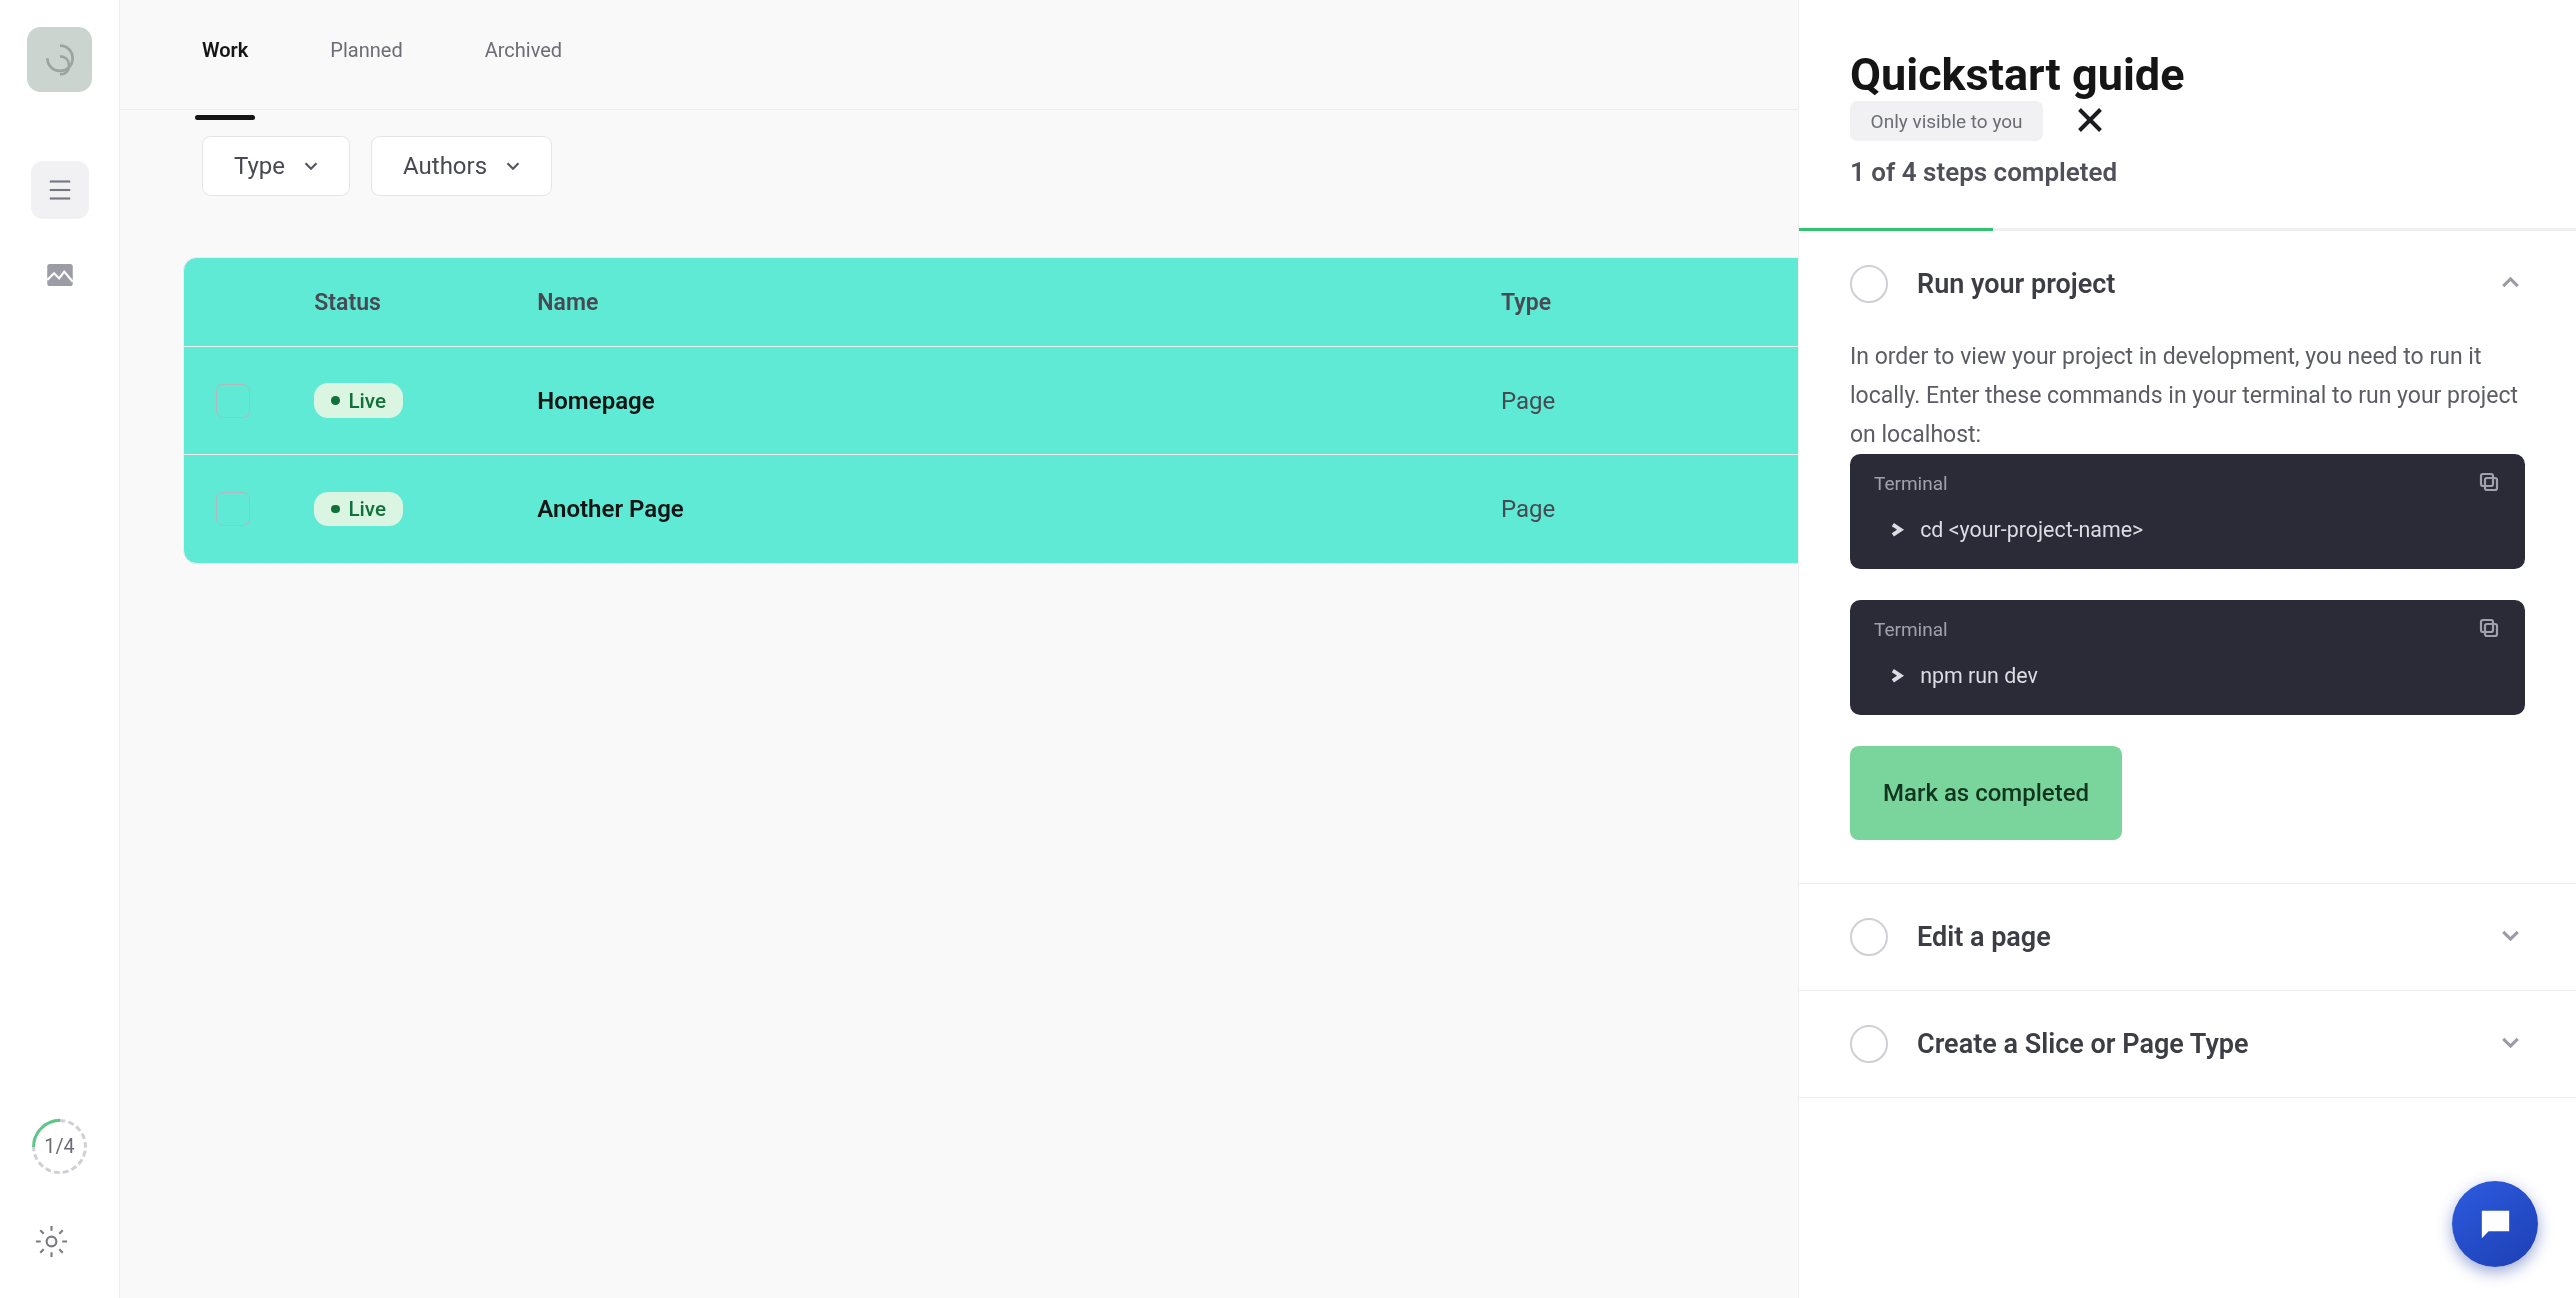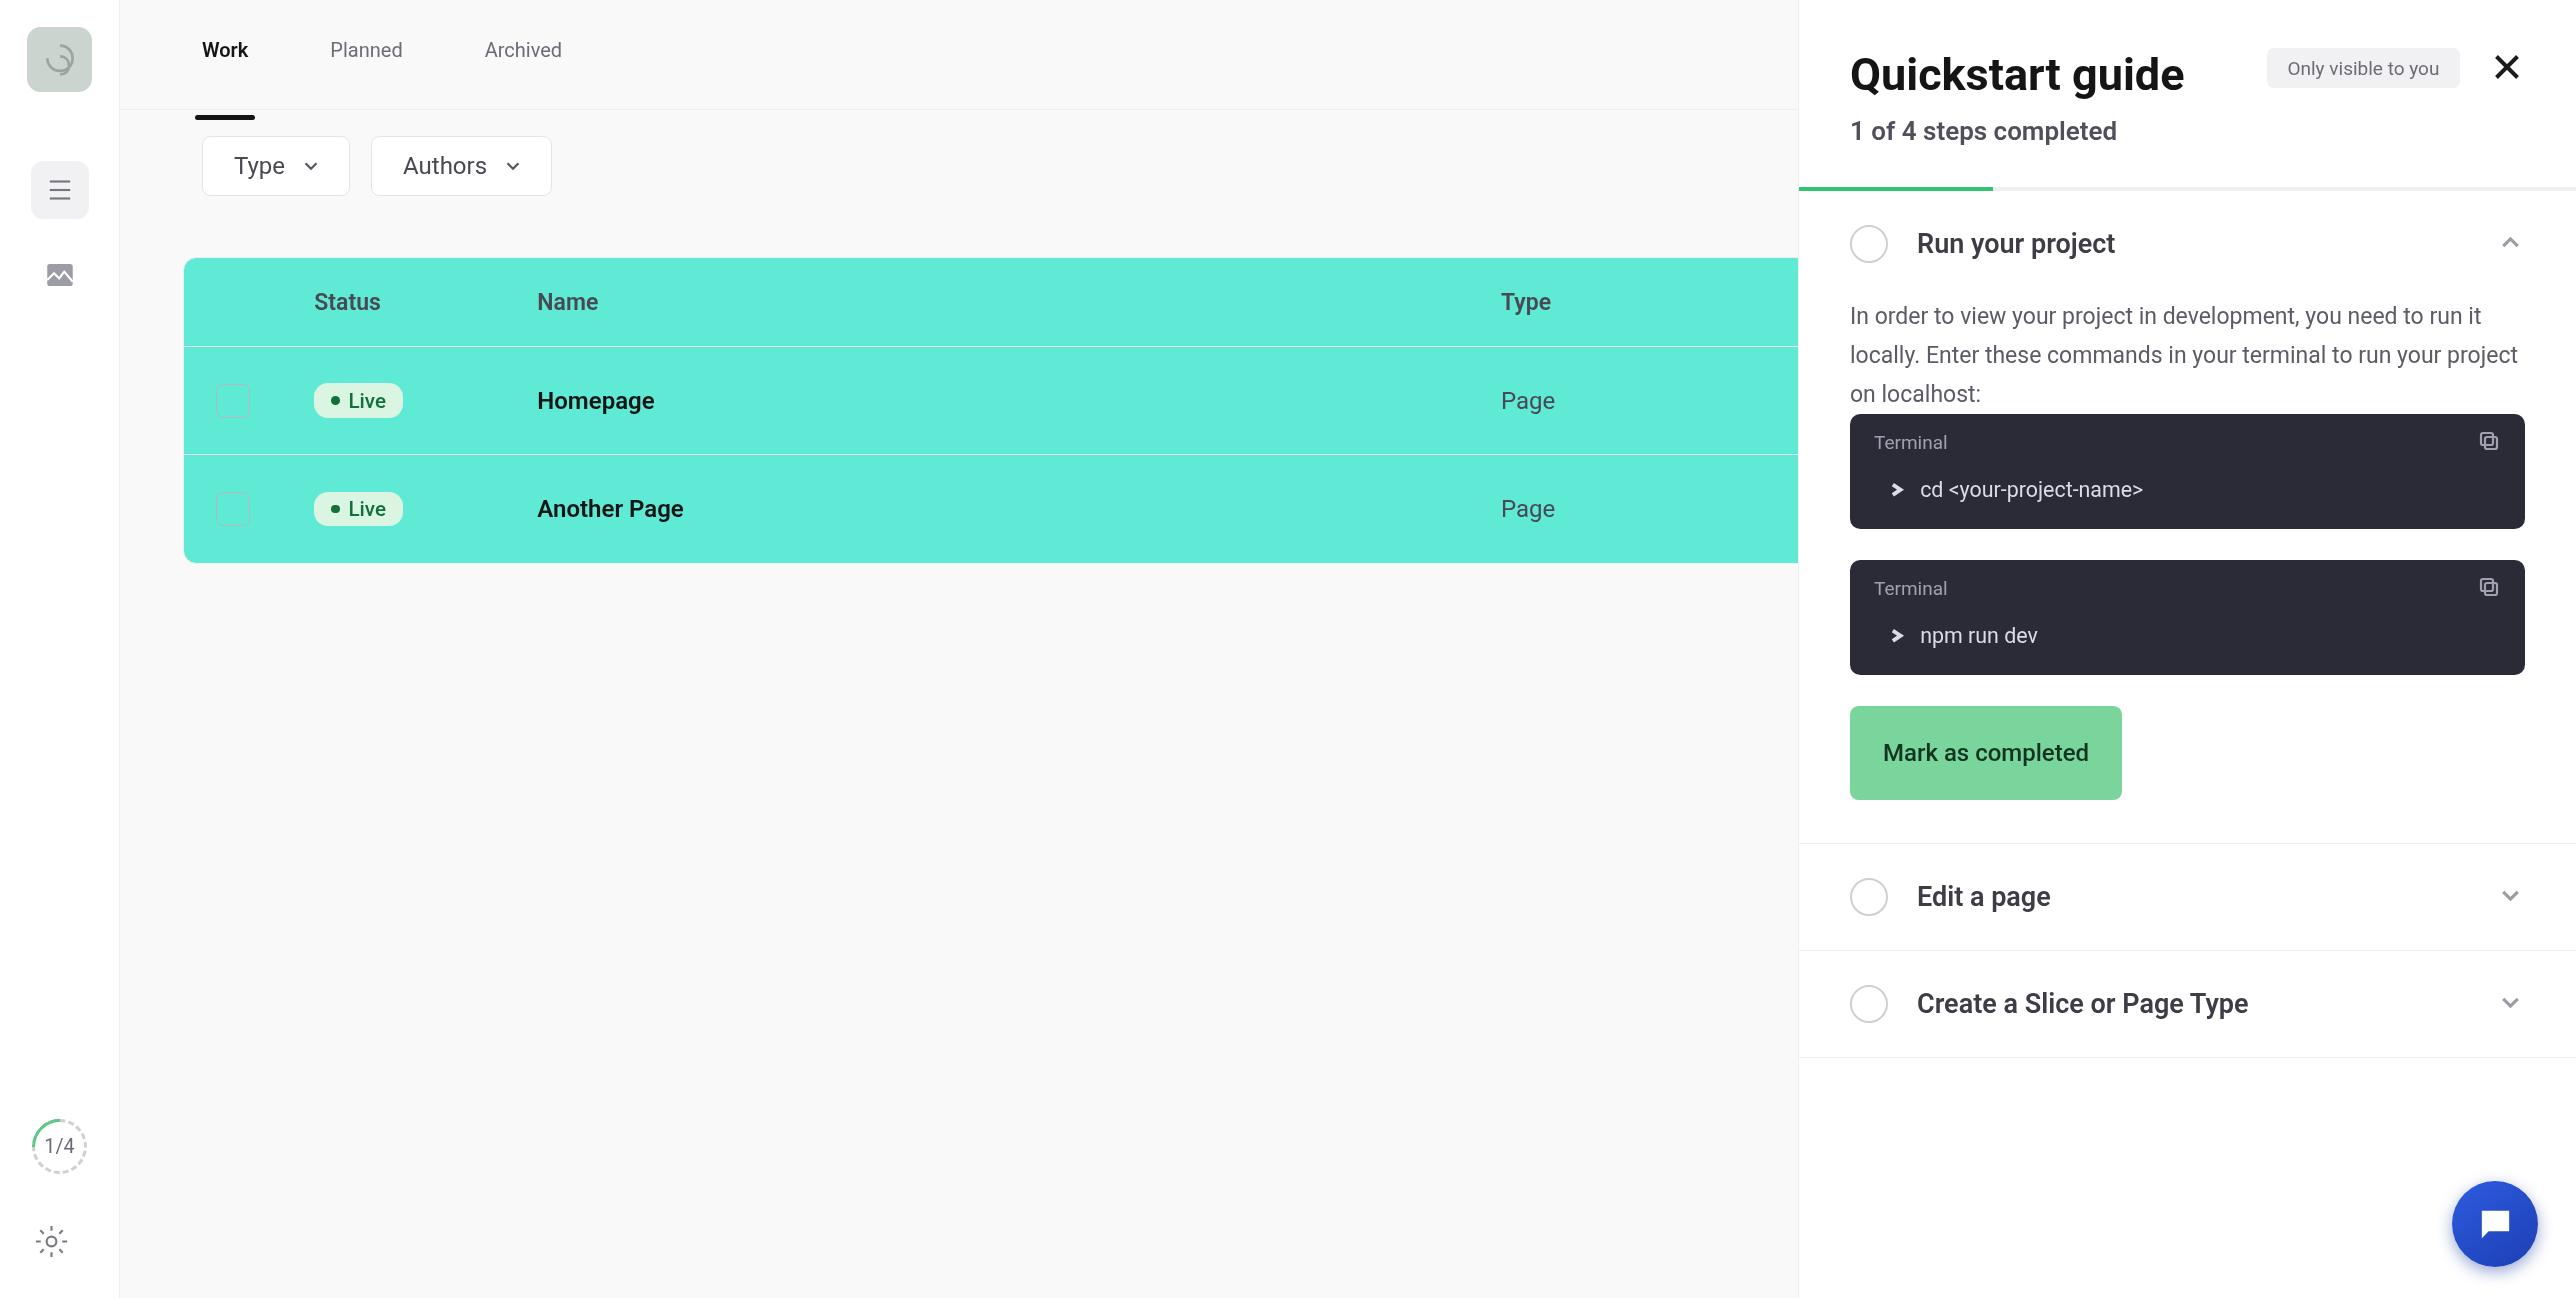--- a/index.html
+++ b/index.html
@@ -228,21 +228,21 @@
       border-left: 0.9px solid #eeeef0;
       display: flex;
       flex-direction: column;
       overflow: hidden;
     }
 
     .panel-header {
       padding: 48px 51px 15.4px 51px;
       display: flex;
       align-items: flex-start;
-      justify-content: space-between;
+      flex-direction: column;
     }
     .panel-title {
       font-size: 45px;
       font-weight: 700;
       color: #151516;
     }
     .panel-header-right {
       display: flex;
       align-items: center;
       gap: 29px;

